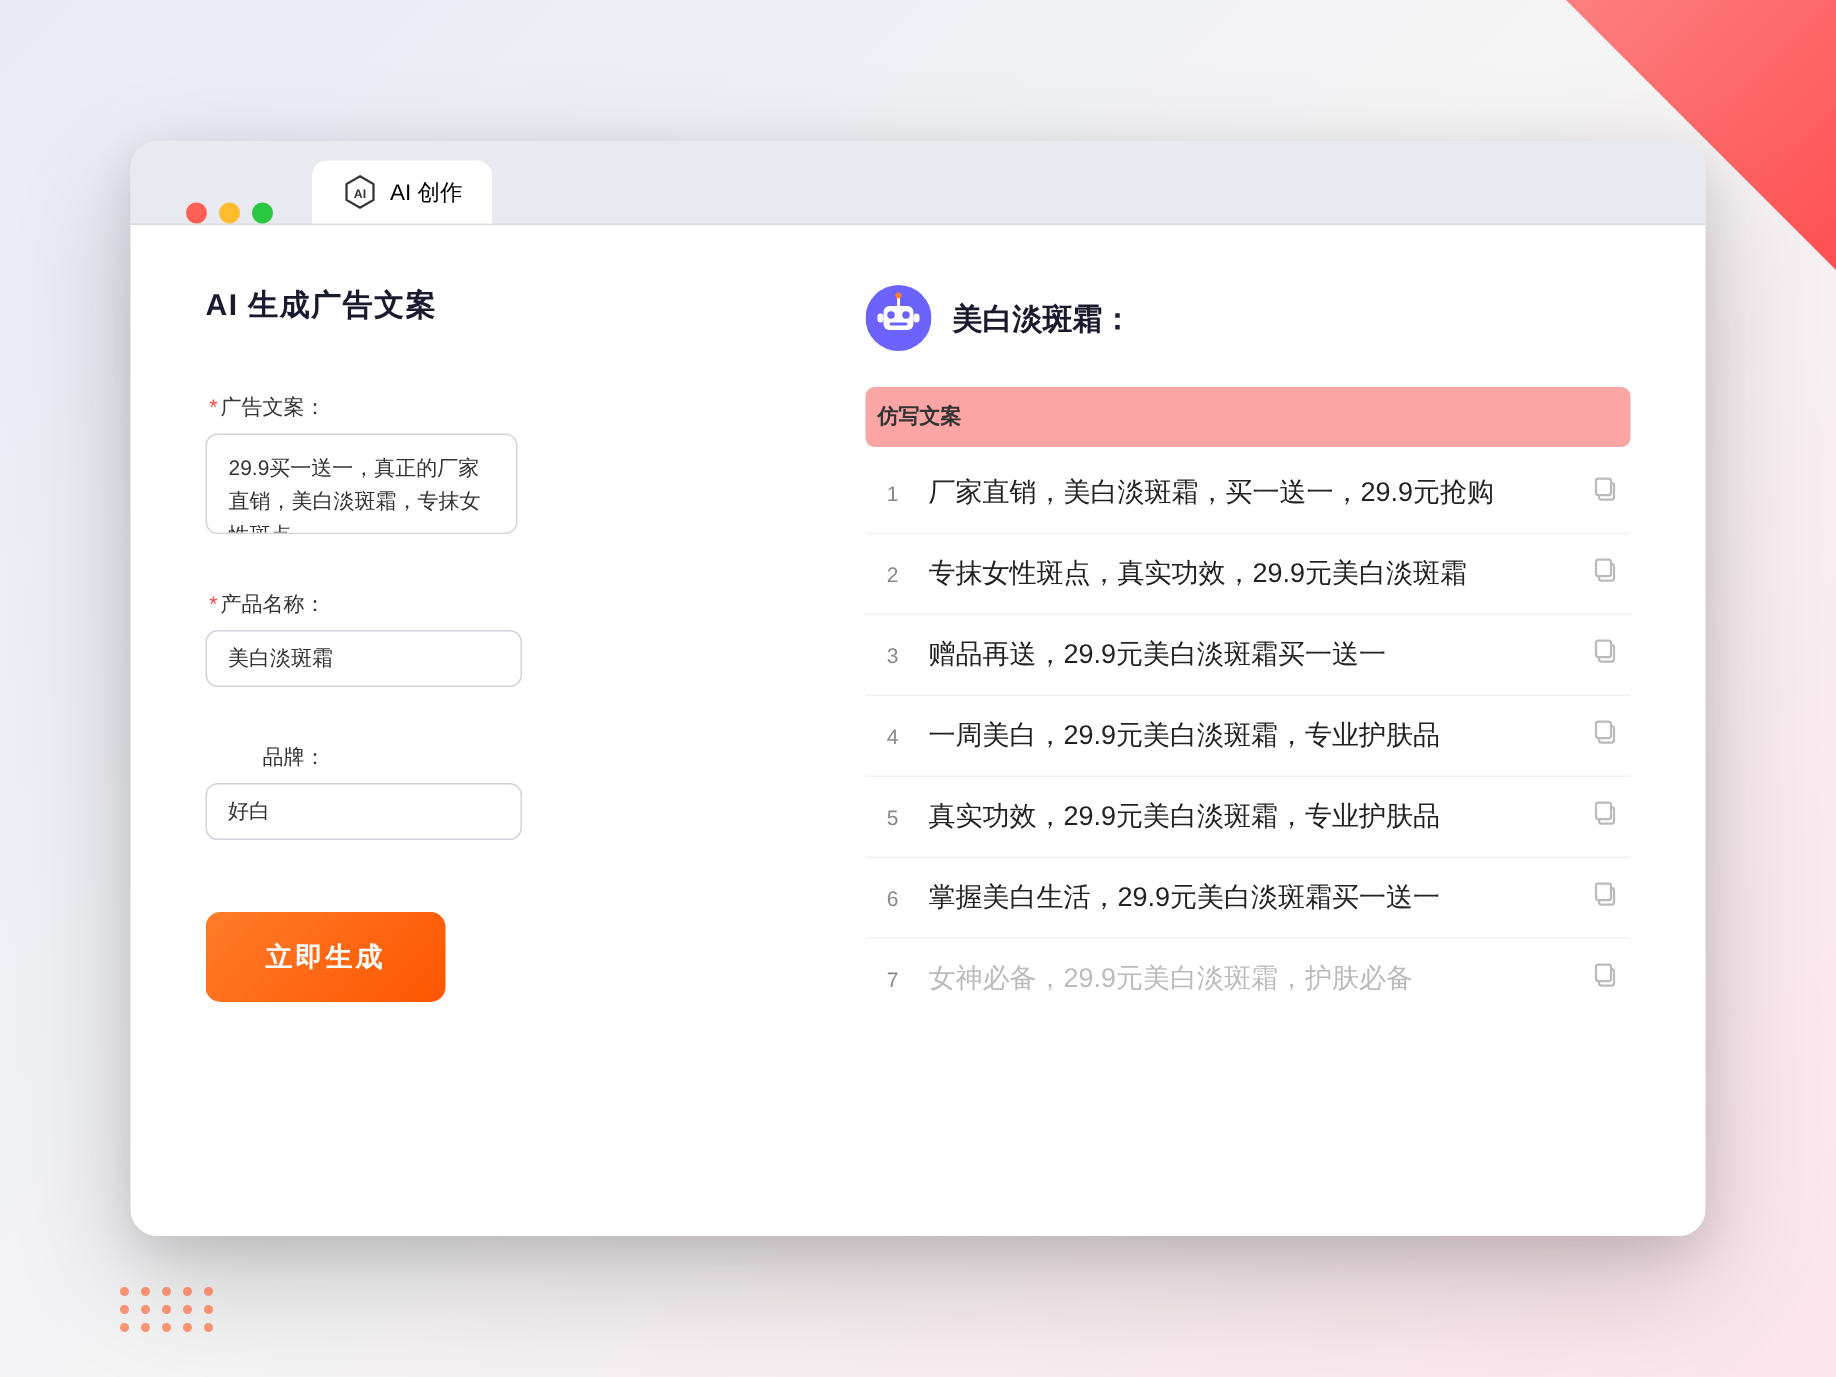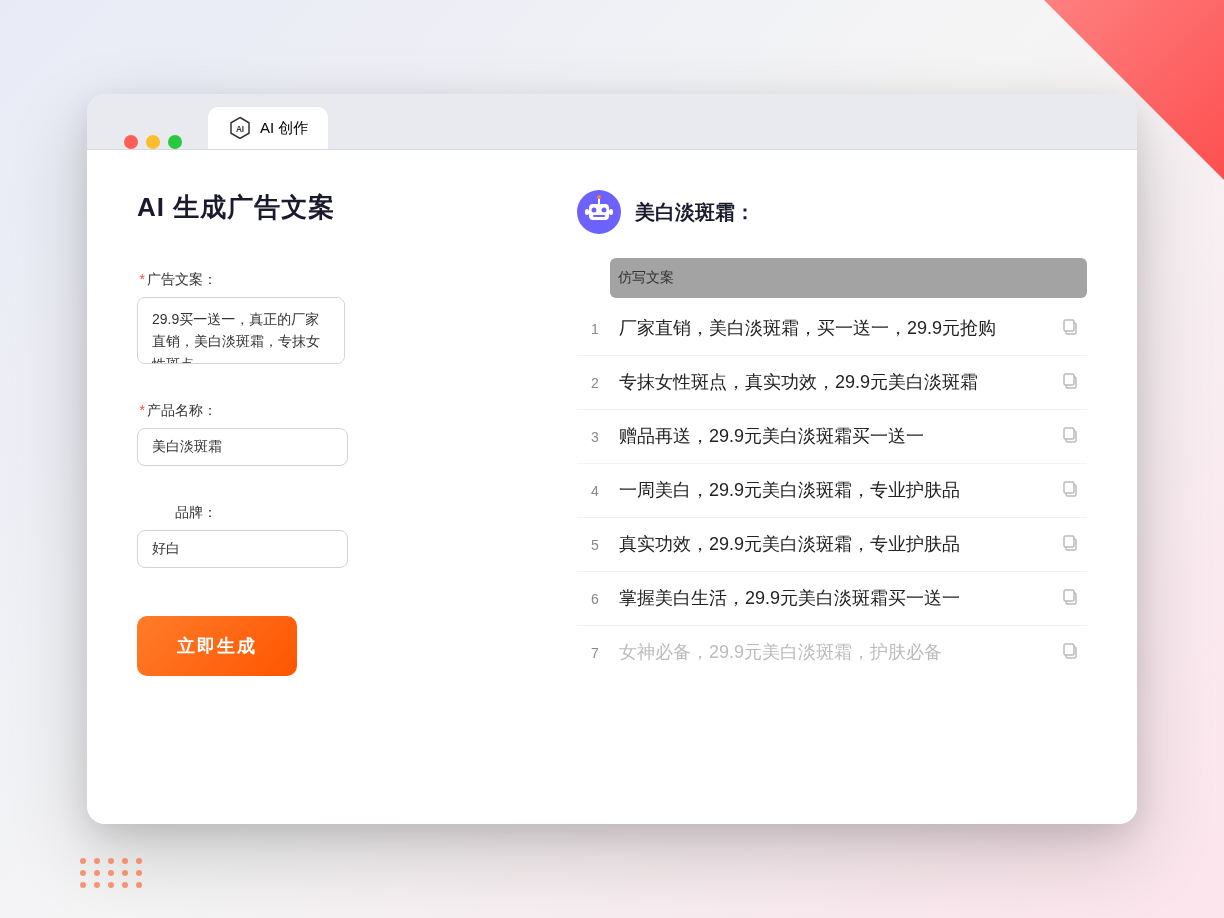--- a/index.html
+++ b/index.html
@@ -121,21 +121,21 @@
       gap: 60px;
     }
 
     
     .left-panel {
       width: 380px;
       flex-shrink: 0;
     }
 
     .page-title {
-      font-size: 26px;
+      font-size: 20px;
       font-weight: 600;
       color: #1a1a2e;
       margin-bottom: 36px;
       letter-spacing: 1px;
     }
 
     .form-group {
       display: flex;
       align-items: flex-start;
       margin-bottom: 28px;
@@ -248,28 +248,27 @@
     }
 
     .copy-btn {
       color: #bbb;
       cursor: pointer;
       font-size: 16px;
       flex-shrink: 0;
     }
 
     .column-header {
-      background: #a3a3a3;
+      background: #fca5a5;
       padding: 11px 8px;
       border-radius: 6px;
       font-size: 14px;
-      font-weight: 400;
+      font-weight: 700;
       color: #333;
       margin-bottom: 4px;
-      margin-left: 33px;
     }
   </style>
 </head>
 <body>
 
 <div class="corner-top-right"></div>
 
 <div class="corner-bottom-left">
   <div class="dot-grid">
     <span></span>

